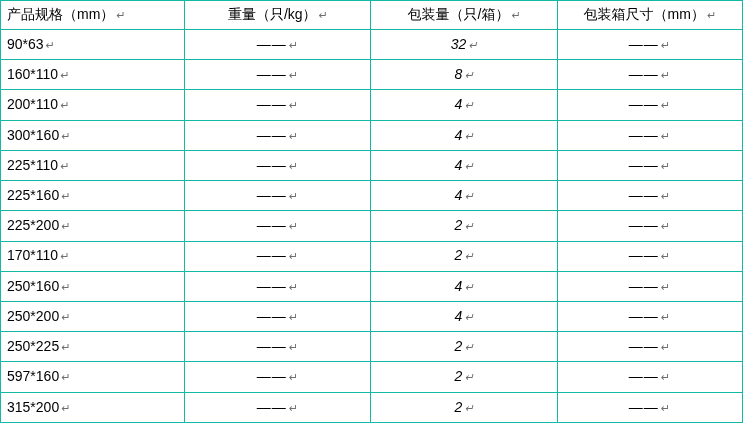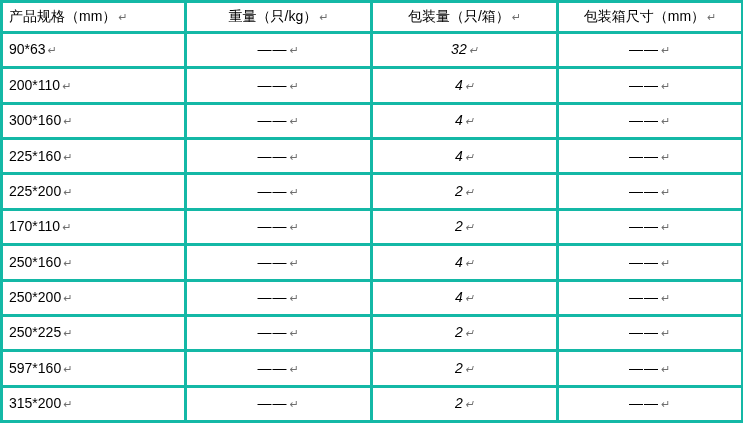--- a/index.html
+++ b/index.html
@@ -14,21 +14,21 @@
     color: #000000;
   }
   #spec-table {
     border-collapse: collapse;
     table-layout: fixed;
     width: 743px;
     height: 423px;
     margin: 0;
   }
   #spec-table td, #spec-table th {
-    border: 3px solid #14b8a6;
+    border: 1px solid #14b8a6;
     padding: 0 6px;
     font-weight: normal;
     font-size: 14px;
     line-height: 1.1;
     vertical-align: middle;
     overflow: hidden;
     white-space: nowrap;
   }
   thead th {
     text-align: center;
@@ -87,27 +87,39 @@
     </tr>
   </thead>
   <tbody id="table-body">
       <tr>
         <td class="cell-spec"><span>90*63</span><span class="pilcrow">↵</span></td>
         <td class="cell-weight"><span>——</span><span class="pilcrow">↵</span></td>
         <td class="cell-qty"><span>32</span><span class="pilcrow">↵</span></td>
         <td class="cell-boxsize"><span>——</span><span class="pilcrow">↵</span></td>
       </tr>
       <tr>
+        <td class="cell-spec"><span>160*110</span><span class="pilcrow">↵</span></td>
+        <td class="cell-weight"><span>——</span><span class="pilcrow">↵</span></td>
+        <td class="cell-qty"><span>8</span><span class="pilcrow">↵</span></td>
+        <td class="cell-boxsize"><span>——</span><span class="pilcrow">↵</span></td>
+      </tr>
+      <tr>
         <td class="cell-spec"><span>200*110</span><span class="pilcrow">↵</span></td>
         <td class="cell-weight"><span>——</span><span class="pilcrow">↵</span></td>
         <td class="cell-qty"><span>4</span><span class="pilcrow">↵</span></td>
         <td class="cell-boxsize"><span>——</span><span class="pilcrow">↵</span></td>
       </tr>
       <tr>
         <td class="cell-spec"><span>300*160</span><span class="pilcrow">↵</span></td>
+        <td class="cell-weight"><span>——</span><span class="pilcrow">↵</span></td>
+        <td class="cell-qty"><span>4</span><span class="pilcrow">↵</span></td>
+        <td class="cell-boxsize"><span>——</span><span class="pilcrow">↵</span></td>
+      </tr>
+      <tr>
+        <td class="cell-spec"><span>225*110</span><span class="pilcrow">↵</span></td>
         <td class="cell-weight"><span>——</span><span class="pilcrow">↵</span></td>
         <td class="cell-qty"><span>4</span><span class="pilcrow">↵</span></td>
         <td class="cell-boxsize"><span>——</span><span class="pilcrow">↵</span></td>
       </tr>
       <tr>
         <td class="cell-spec"><span>225*160</span><span class="pilcrow">↵</span></td>
         <td class="cell-weight"><span>——</span><span class="pilcrow">↵</span></td>
         <td class="cell-qty"><span>4</span><span class="pilcrow">↵</span></td>
         <td class="cell-boxsize"><span>——</span><span class="pilcrow">↵</span></td>
       </tr>

